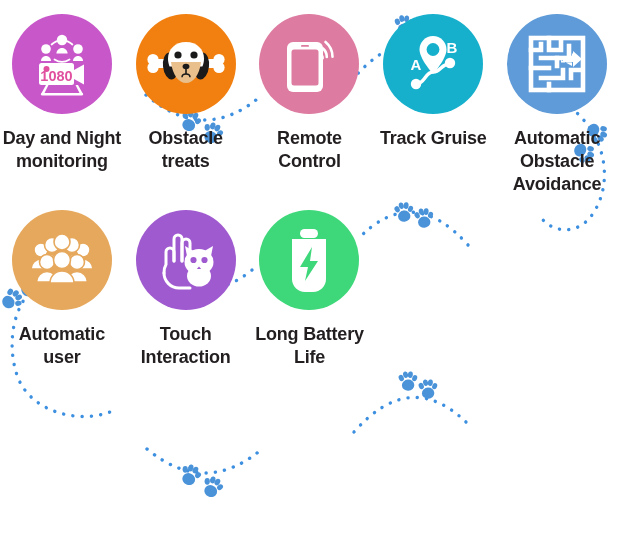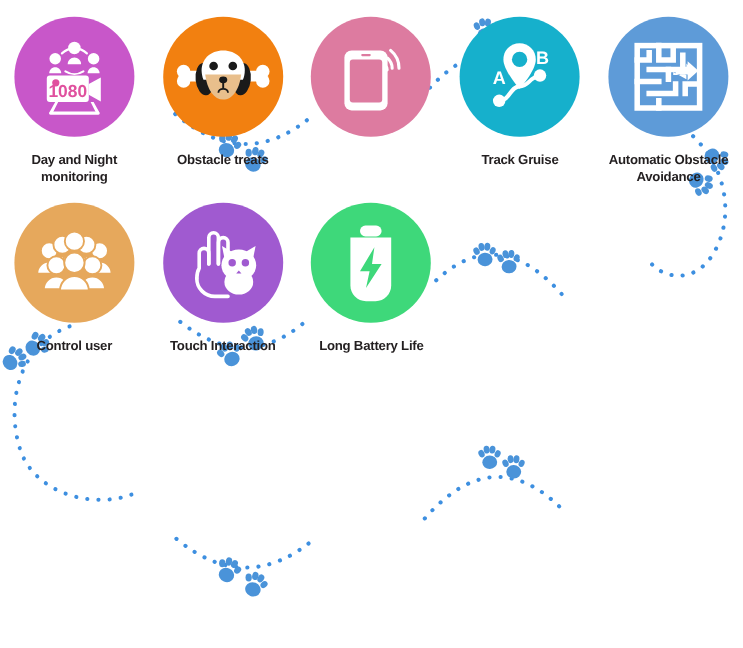--- a/index.html
+++ b/index.html
@@ -63,21 +63,21 @@
     justify-content: center;
     position: relative;
     z-index: 3;
   }
 
   .badge svg { display: block; }
 
   .cap {
     margin-top: 13px;
     text-align: center;
-    font-size: 11px;
+    font-size: 18px;
     font-weight: bold;
     color: #231f20;
     line-height: 1.28;
     letter-spacing: -0.2px;
     max-width: 150px;
     position: relative;
     z-index: 3;
   }
 </style>
 </head>
@@ -238,20 +238,21 @@
           <rect x="10" y="10" width="36" height="50" rx="6" fill="#ffffff"></rect>
           <rect x="14.5" y="17.5" width="27" height="36" rx="2.5" fill="#dd7ba0"></rect>
           <rect x="24" y="13" width="8" height="1.8" rx="0.9" fill="#dd7ba0"></rect>
           <g fill="none" stroke="#ffffff" stroke-width="2.6" stroke-linecap="round">
             <path d="M46 16.5c2.4 2.2 3.8 5.2 3.8 8.4"></path>
             <path d="M48.5 10c4.4 3.6 7 8.9 7 14.8"></path>
             <path d="M44 22.5c1 1 1.6 2.3 1.6 3.7"></path>
           </g>
         </svg>
       </div>
+      <div class="cap">Remote Control</div>
     </div>
 
     <div class="cell">
       <div class="badge" style="background:#16b0cc">
         <svg width="66" height="64" viewBox="0 0 66 64">
           <path d="M33 4c-7.5 0-13.5 6-13.5 13.5C19.5 27 33 42 33 42s13.5-15 13.5-24.5C46.5 10 40.5 4 33 4z" fill="#ffffff"></path>
           <circle cx="33" cy="17.5" r="6.4" fill="#16b0cc"></circle>
           <path d="M16 52c9 0 9-12 17-12s8-8 16-8" fill="none" stroke="#ffffff" stroke-width="3.4" stroke-linecap="round"></path>
           <circle cx="16" cy="52" r="5.2" fill="#ffffff"></circle>
           <circle cx="50" cy="31" r="5.2" fill="#ffffff"></circle>
@@ -303,21 +304,21 @@
 
             <circle cx="19" cy="29" r="7.5"></circle>
               <path d="M8.5 49c0-5.8 4.7-10.5 10.5-10.5S29.5 43.2 29.5 49z"></path>
             <circle cx="49" cy="29" r="7.5"></circle>
               <path d="M38.5 49c0-5.8 4.7-10.5 10.5-10.5S59.5 43.2 59.5 49z"></path>
             <circle cx="34" cy="27" r="8.5"></circle>
               <path d="M22 50c0-6.6 5.4-12 12-12s12 5.4 12 12z"></path>
           </g>
         </svg>
       </div>
-      <div class="cap">Control user</div>
+      <div class="cap">Automatic user</div>
     </div>
 
     <div class="cell">
       <div class="badge" style="background:#a05ad0">
         <svg width="66" height="62" viewBox="0 0 66 62">
 
           <g fill="none" stroke="#ffffff" stroke-width="3" stroke-linecap="round" stroke-linejoin="round">
             <path d="M11 44c0-3 .5-6 2-8.5V23c0-2.2 1.8-4 4-4s4 1.8 4 4v9"></path>
             <path d="M21 32V10c0-2.2 1.8-4 4-4s4 1.8 4 4v22"></path>
             <path d="M29 32V14c0-2.2 1.8-4 4-4s4 1.8 4 4v20"></path>

